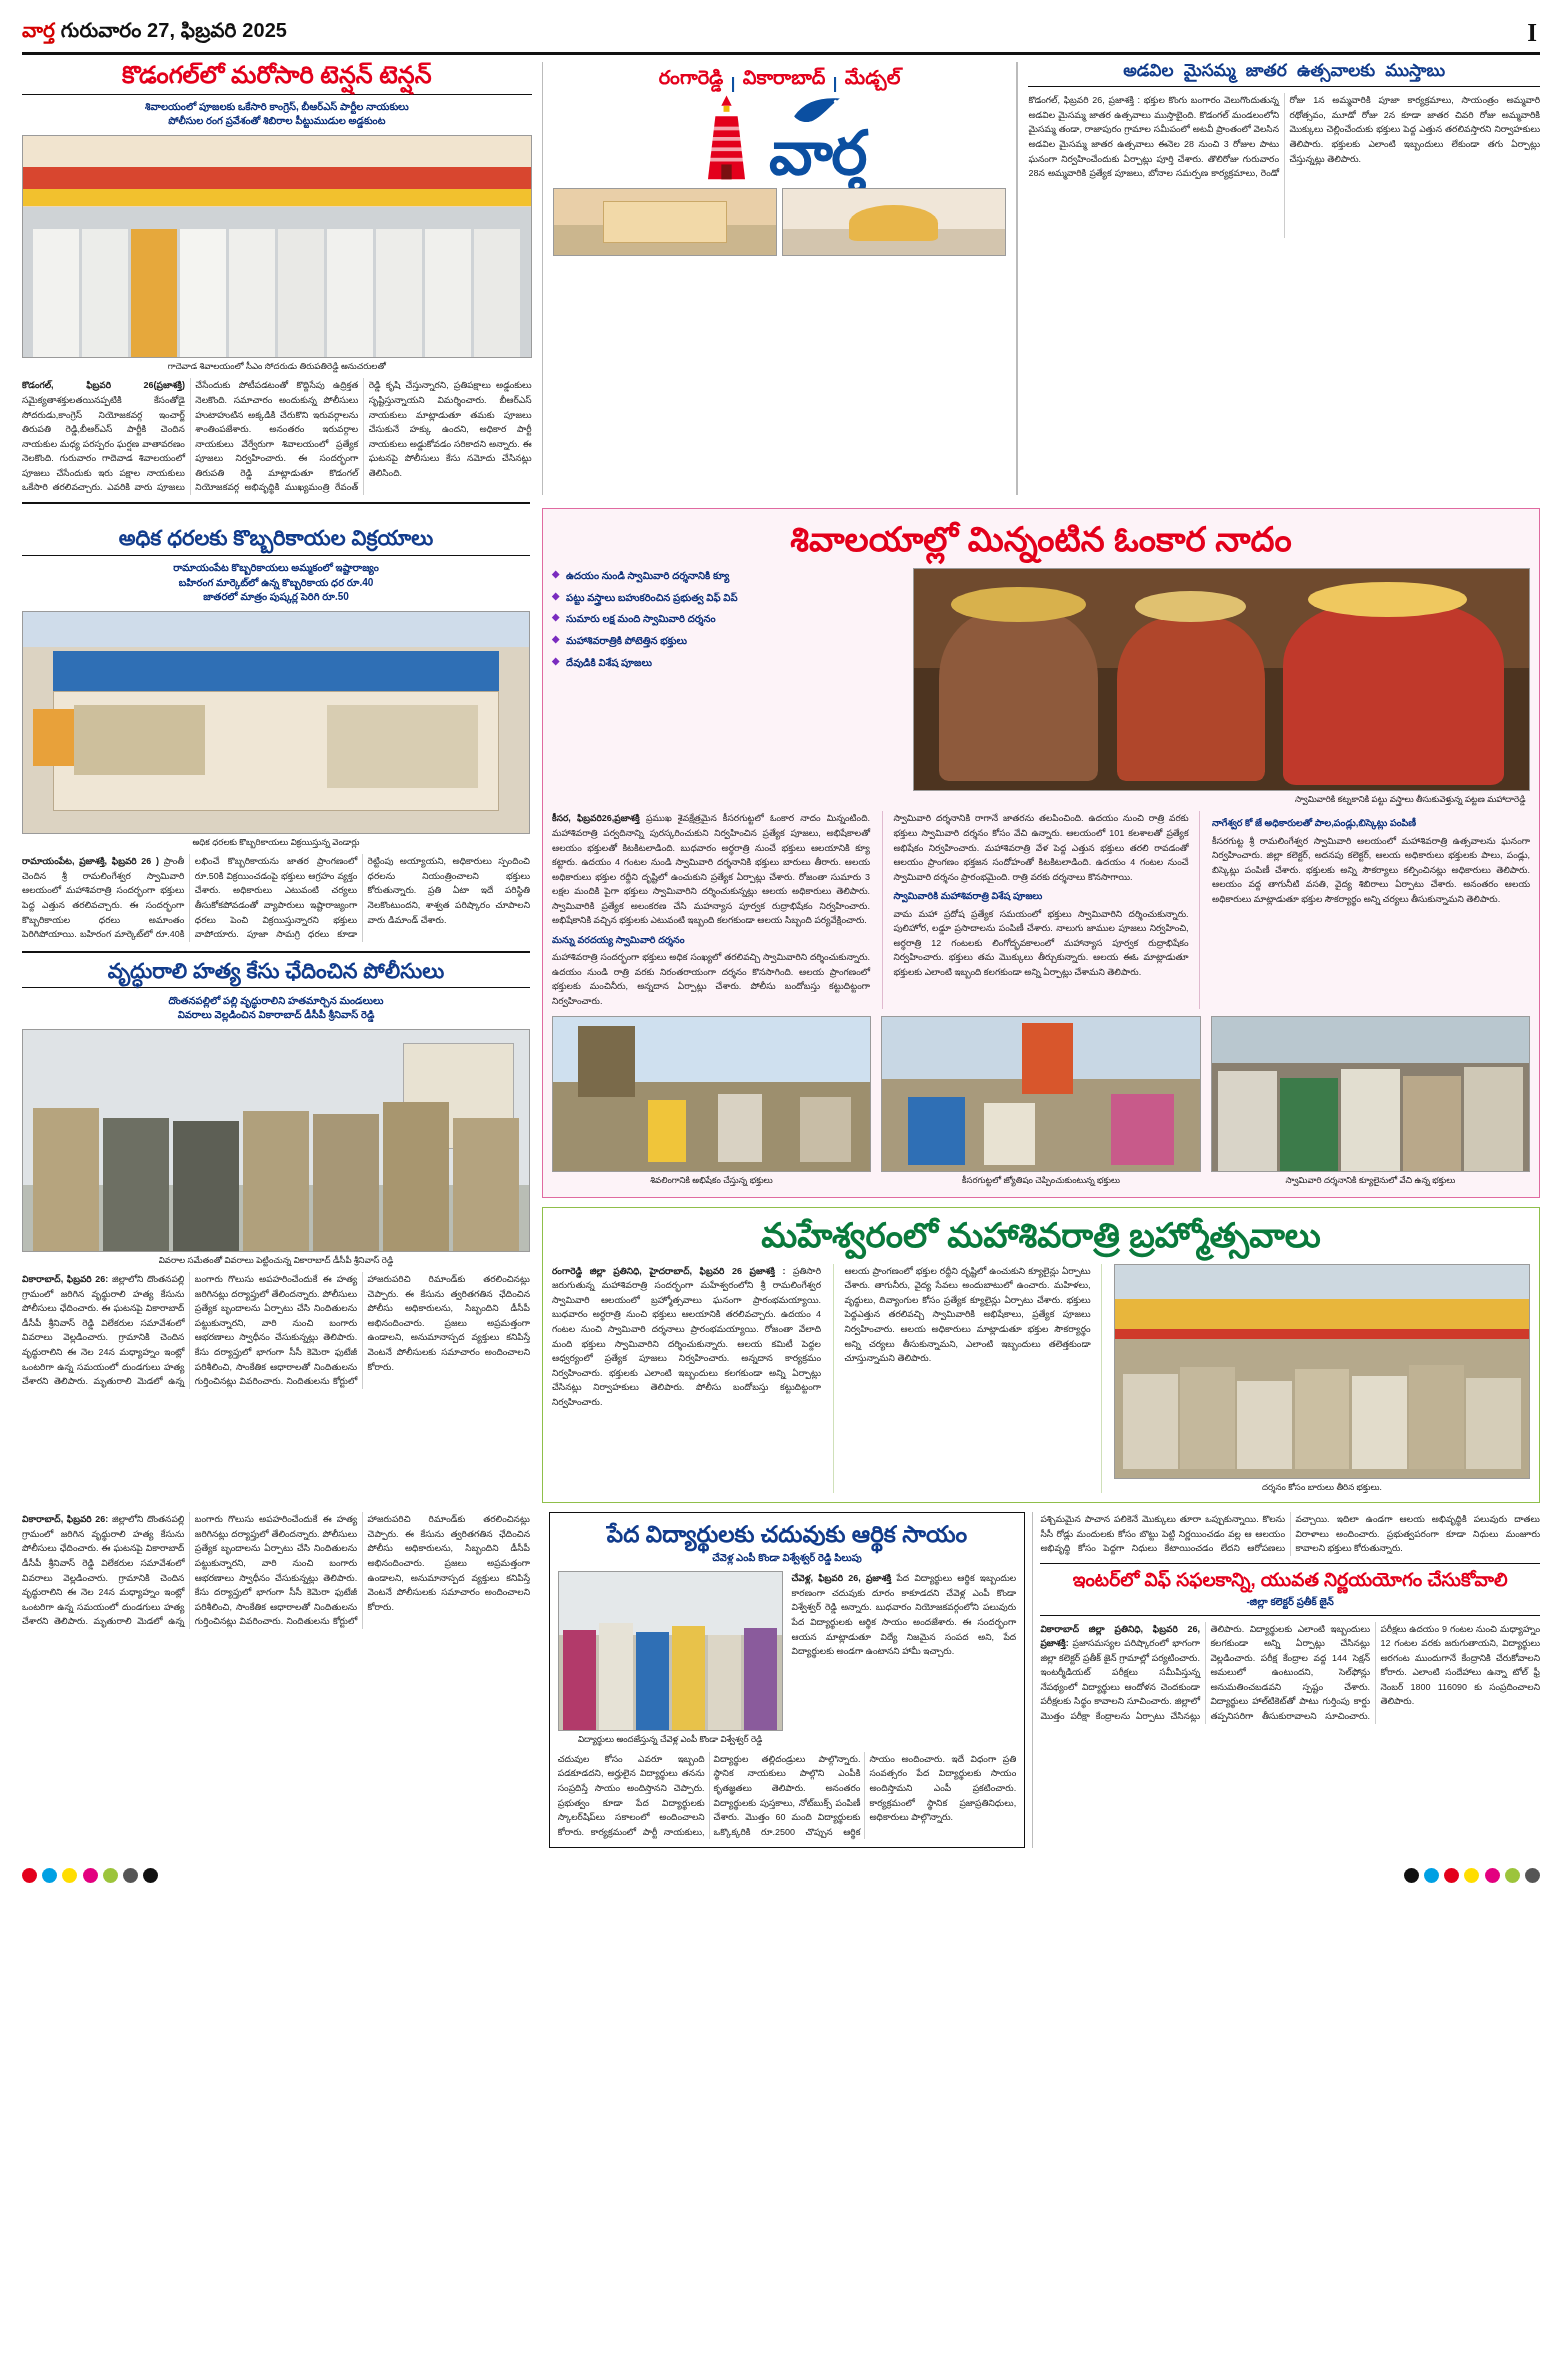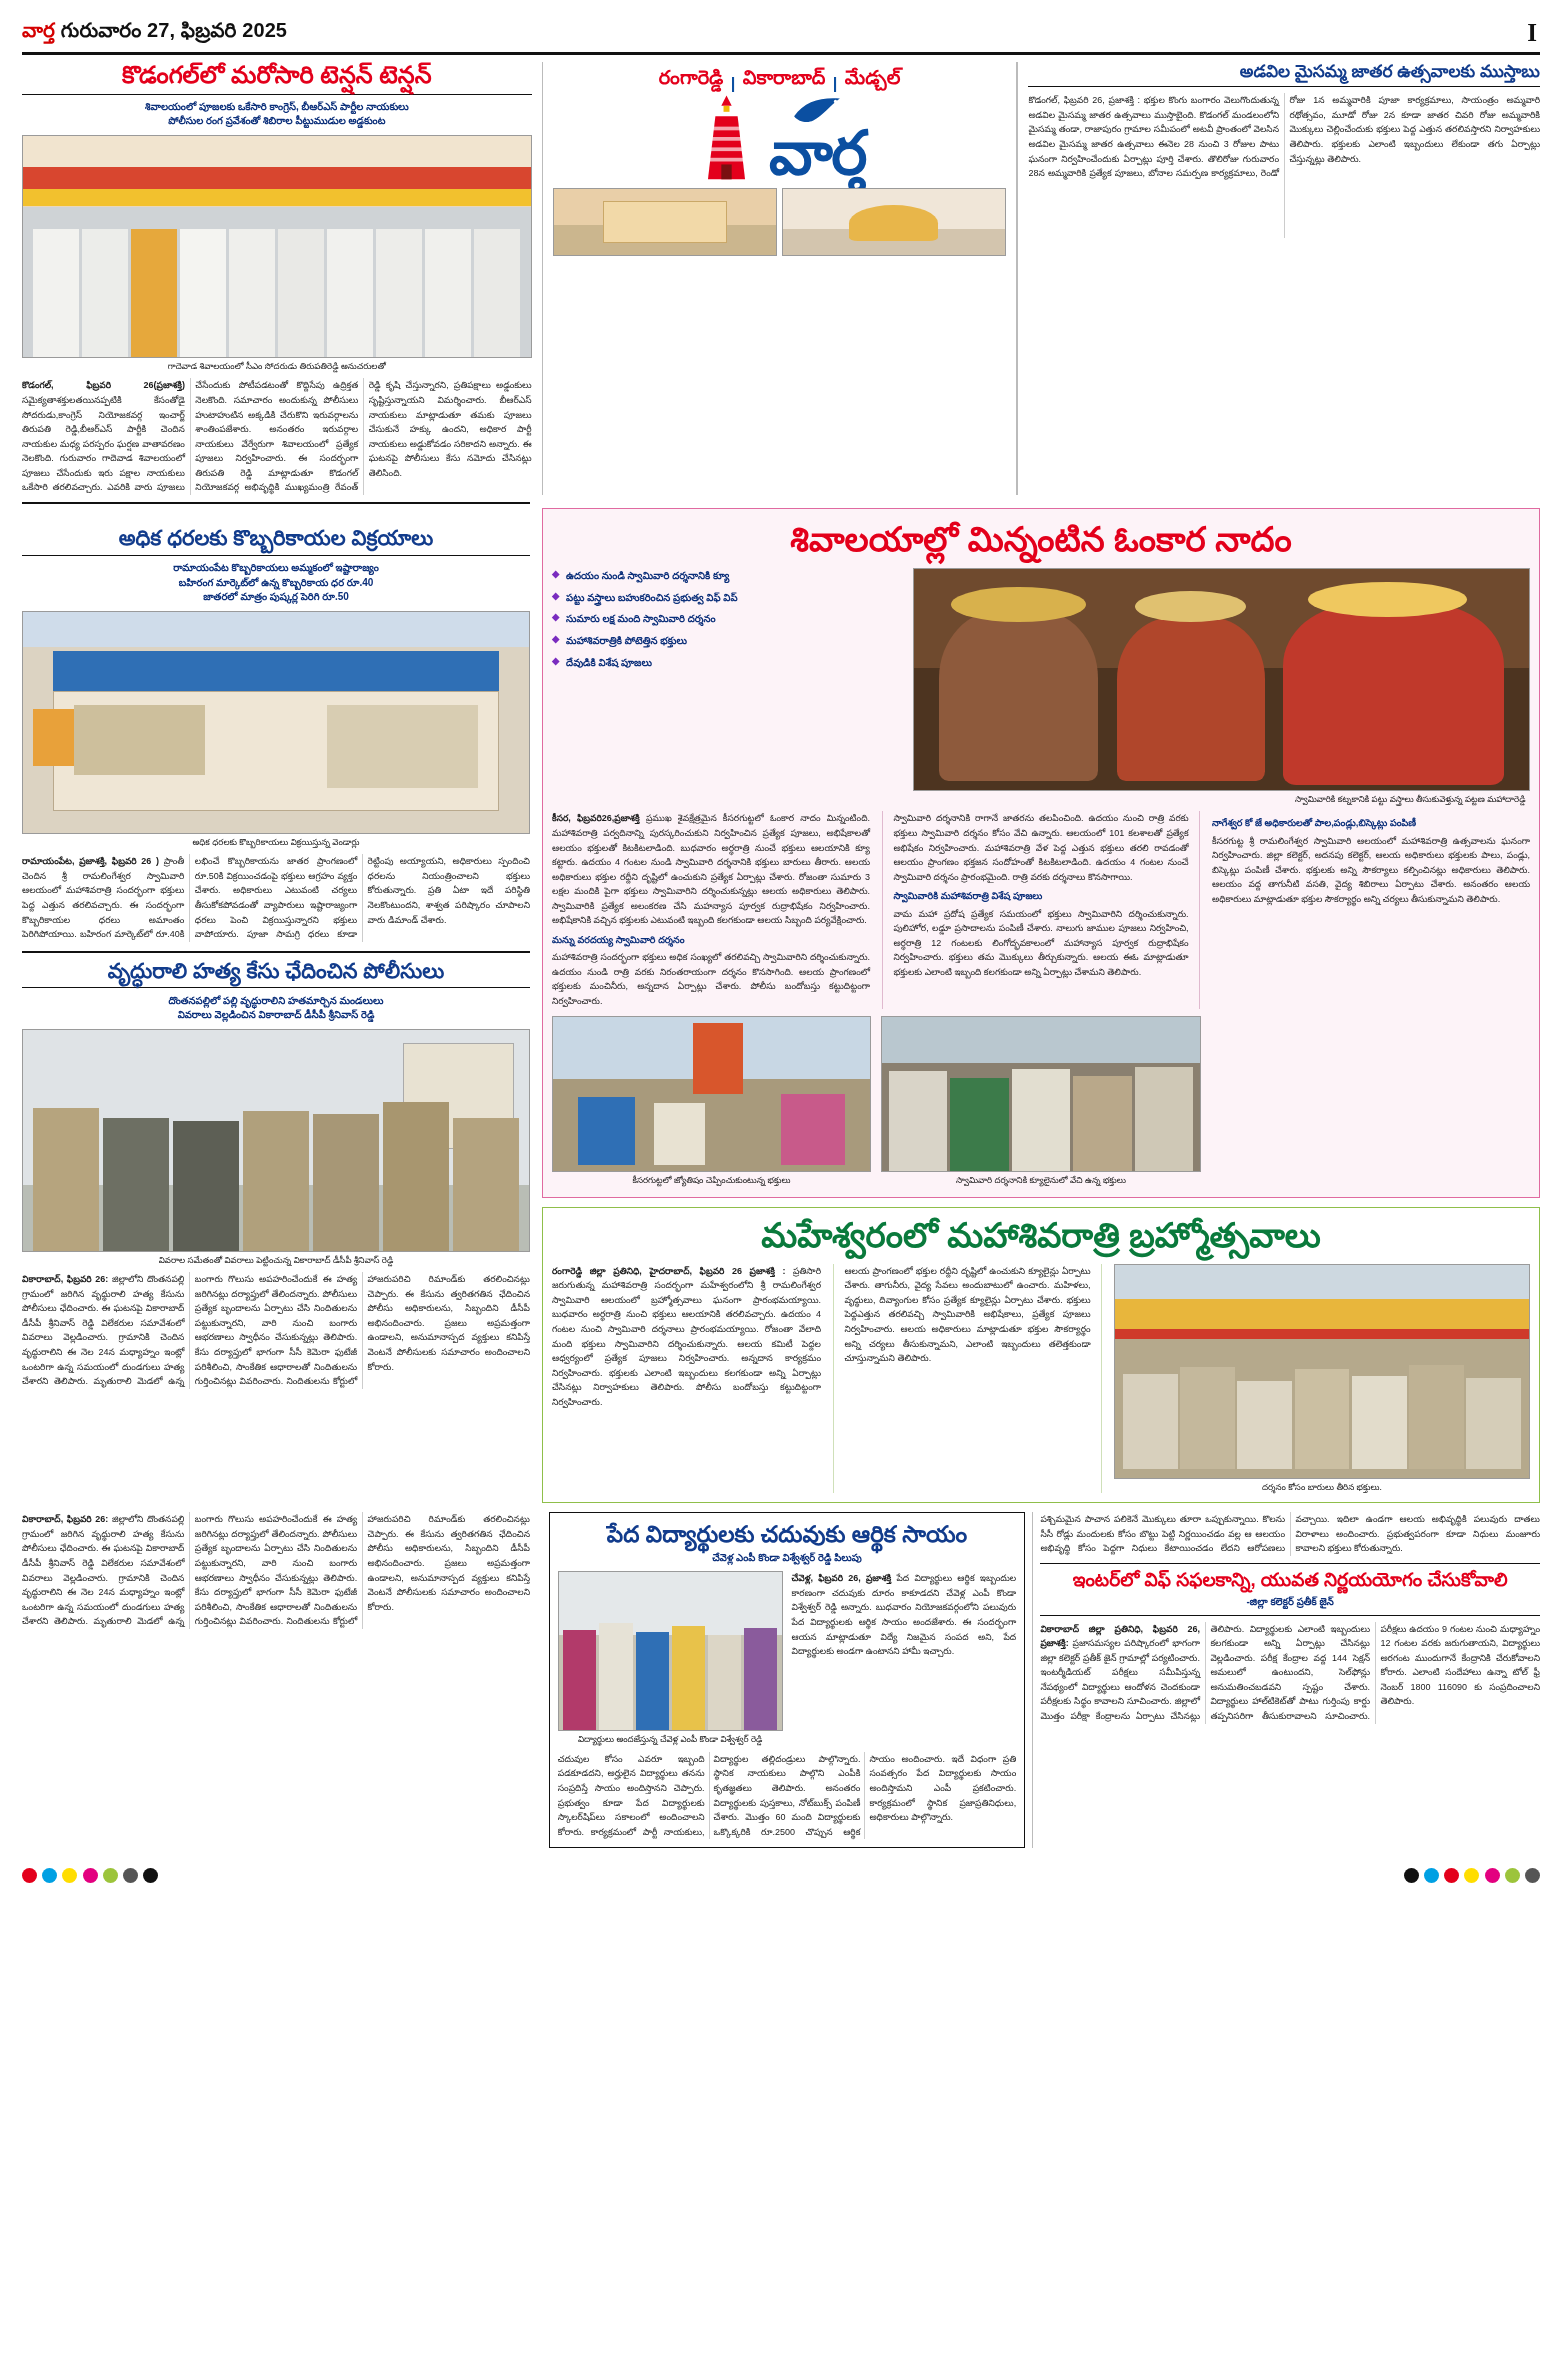--- a/index.html
+++ b/index.html
@@ -285,21 +285,21 @@
           <div style="position:absolute;left:22%;top:18%;width:56%;height:64%;background:#f2d9a8;border:1.5px solid #caa868;"></div>
         </div>
         <div class="photo p-indoor">
           <div class="sky" style="background:linear-gradient(#f0e6d8 0 60%, #d3c5ae 60% 100%)"></div>
           <div style="position:absolute;left:30%;top:25%;width:40%;height:55%;background:#e8b64a;border-radius:50% 50% 10% 10%;"></div>
         </div>
       </div>
     </div>
 
     <div class="col-rule">
-      <div class="headline-blue" style="font-size:17px; text-align:right; border-bottom:0.7px solid #111; padding-bottom:4.5px;">అడవిల మైసమ్మ జాతర ఉత్సవాలకు ముస్తాబు</div>
+      <div class="headline-blue" style="font-size:17px; text-align:center; border-bottom:0.7px solid #111; padding-bottom:4.5px;font-family:Liberation Mono, monospace;">అడవిల మైసమ్మ జాతర ఉత్సవాలకు ముస్తాబు</div>
       <div class="body-te" style="margin-top:6px; column-count:2; column-gap:10.4px; column-rule:0.7px solid #ccc; height:145px; overflow:hidden;">
         <span style="font-weight:normal;">కొడంగల్, ఫిబ్రవరి 26, ప్రజాశక్తి :</span>
         <span>భక్తుల కొంగు బంగారం వెలుగొందుతున్న అడవిల మైసమ్మ జాతర ఉత్సవాలు ముస్తాబైంది. కొడంగల్ మండలంలోని మైసమ్మ తండా, రాజాపురం గ్రామాల సమీపంలో అటవీ ప్రాంతంలో వెలసిన అడవిల మైసమ్మ జాతర ఉత్సవాలు ఈనెల 28 నుంచి 3 రోజుల పాటు ఘనంగా నిర్వహించేందుకు ఏర్పాట్లు పూర్తి చేశారు. తొలిరోజు గురువారం 28న అమ్మవారికి ప్రత్యేక పూజలు, బోనాల సమర్పణ కార్యక్రమాలు, రెండో రోజు 1న అమ్మవారికి పూజా కార్యక్రమాలు, సాయంత్రం అమ్మవారి రథోత్సవం, మూడో రోజు 2న కూడా జాతర చివరి రోజు అమ్మవారికి మొక్కులు చెల్లించేందుకు భక్తులు పెద్ద ఎత్తున తరలివస్తారని నిర్వాహకులు తెలిపారు. భక్తులకు ఎలాంటి ఇబ్బందులు లేకుండా తగు ఏర్పాట్లు చేస్తున్నట్లు తెలిపారు.</span>
       </div>
     </div>
   </div>
 
   <div class="mid-grid">
 
     <div style="padding-right:12px;">
@@ -412,20 +412,30 @@
             <div class="body-te">వామ మహా ప్రదోష ప్రత్యేక సమయంలో భక్తులు స్వామివారిని దర్శించుకున్నారు. పులిహోర, లడ్డూ ప్రసాదాలను పంపిణీ చేశారు. నాలుగు జాముల పూజలు నిర్వహించి, అర్ధరాత్రి 12 గంటలకు లింగోద్భవకాలంలో మహాన్యాస పూర్వక రుద్రాభిషేకం నిర్వహించారు. భక్తులు తమ మొక్కులు తీర్చుకున్నారు. ఆలయ ఈఓ మాట్లాడుతూ భక్తులకు ఎలాంటి ఇబ్బంది కలగకుండా అన్ని ఏర్పాట్లు చేశామని తెలిపారు.</div>
           </div>
           <div>
             <div class="subhead-te">నాగేశ్వర కో జే అధికారులతో పాల,పండ్లు,బిస్కెట్లు పంపిణీ</div>
             <div class="body-te">కీసరగుట్ట శ్రీ రామలింగేశ్వర స్వామివారి ఆలయంలో మహాశివరాత్రి ఉత్సవాలను ఘనంగా నిర్వహించారు. జిల్లా కలెక్టర్, అదనపు కలెక్టర్, ఆలయ అధికారులు భక్తులకు పాలు, పండ్లు, బిస్కెట్లు పంపిణీ చేశారు. భక్తులకు అన్ని సౌకర్యాలు కల్పించినట్లు అధికారులు తెలిపారు. ఆలయం వద్ద తాగునీటి వసతి, వైద్య శిబిరాలు ఏర్పాటు చేశారు. అనంతరం ఆలయ అధికారులు మాట్లాడుతూ భక్తుల సౌకర్యార్థం అన్ని చర్యలు తీసుకున్నామని తెలిపారు.</div>
           </div>
         </div>
 
         <div class="three-photos">
           <div>
+            <div class="photo p-field">
+              <div class="sky" style="background:linear-gradient(#cfe0ef 0 42%, #9d8f6e 42% 100%)"></div>
+              <div style="position:absolute;left:8%;top:6%;width:18%;height:46%;background:#7a6a4a;"></div>
+              <div style="position:absolute;left:30%;bottom:6%;width:12%;height:40%;background:#f0c53a;"></div>
+              <div style="position:absolute;left:52%;bottom:6%;width:14%;height:44%;background:#d9d2c3;"></div>
+              <div style="position:absolute;right:6%;bottom:6%;width:16%;height:42%;background:#c8bda6;"></div>
+            </div>
+            <div class="caption">శివలింగానికి అభిషేకం చేస్తున్న భక్తులు</div>
+          </div>
+          <div>
             <div class="photo p-temple">
               <div class="sky" style="background:linear-gradient(#c8d7e4 0 40%, #a89a7c 40% 100%)"></div>
               <div style="position:absolute;left:44%;top:4%;width:16%;height:46%;background:#d8562c;"></div>
               <div style="position:absolute;left:8%;bottom:4%;width:18%;height:44%;background:#2f6fb5;"></div>
               <div style="position:absolute;left:32%;bottom:4%;width:16%;height:40%;background:#e8e2d2;"></div>
               <div style="position:absolute;right:8%;bottom:4%;width:20%;height:46%;background:#c85a8a;"></div>
             </div>
             <div class="caption">కీసరగుట్టలో జ్యోతిషం చెప్పించుకుంటున్న భక్తులు</div>
           </div>
           <div>

